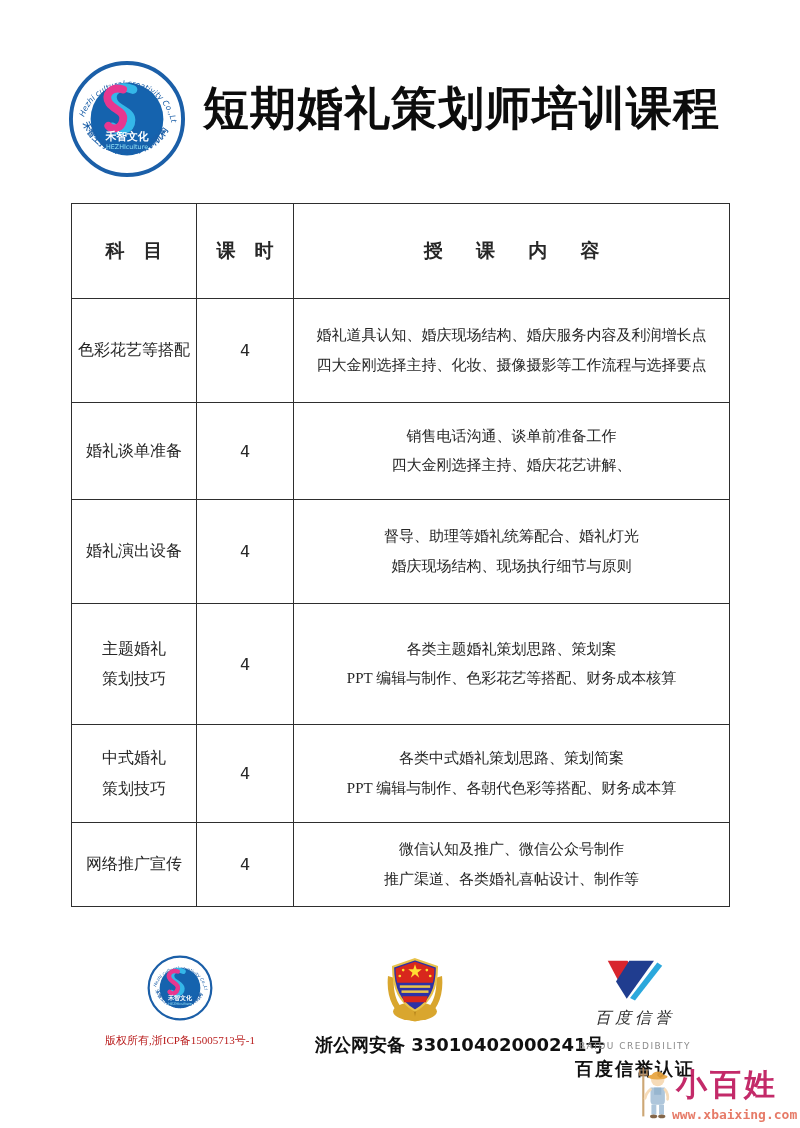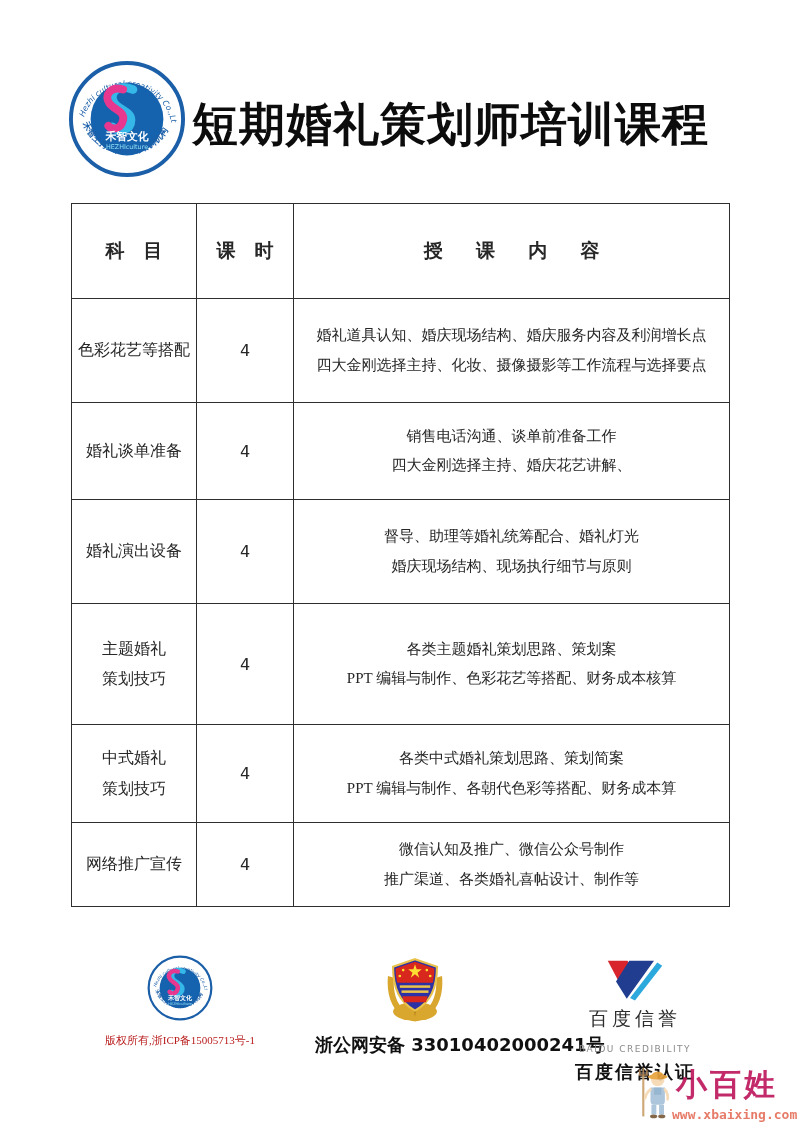--- a/index.html
+++ b/index.html
@@ -3,24 +3,24 @@
 <meta charset="utf-8">
 <style>
   html,body{margin:0;padding:0;background:#ffffff;}
   #page{
     position:relative;width:800px;height:1128px;margin:0 auto;background:#ffffff;
     font-family:"Liberation Serif","DejaVu Serif",serif;color:#222;overflow:hidden;
   }
   
   #logo-top{position:absolute;left:68px;top:60px;width:118px;height:118px;}
   #doc-title{
-    position:absolute;left:192px;top:92px;width:528px;height:64px;
+    position:absolute;left:192px;top:76px;width:528px;height:64px;
     font-family:"DejaVu Sans","Liberation Sans",sans-serif;
     font-size:46px;font-weight:900;letter-spacing:1px;color:#0c0c0c;
-    text-align:left;line-height:64px;white-space:nowrap;
+    text-align:right;line-height:64px;white-space:nowrap;
   }
   
   #course-table{
     position:absolute;left:71px;top:203px;width:658px;
     border-collapse:collapse;table-layout:fixed;
   }
   #course-table td{
     border:1px solid #2e2e2e;text-align:center;vertical-align:middle;
     padding:2px 6px;color:#272727;
   }
@@ -35,21 +35,21 @@
   .foot-col{position:absolute;text-align:center;}
   #foot-left{left:88px;width:184px;}
   #foot-left svg{width:66px;height:66px;margin-top:10px;}
   #copyright-text{margin-top:8px;font-size:11px;color:#b91c1c;white-space:nowrap;}
   #foot-center{left:315px;width:200px;}
   #foot-center svg{width:76px;height:76px;margin-top:4px;}
   #police-text{margin-top:4px;font-size:18px;font-weight:bold;color:#101010;white-space:nowrap;
     font-family:"DejaVu Sans","Liberation Sans",sans-serif;}
   #foot-right{left:555px;width:160px;}
   #foot-right svg{width:66px;height:52px;margin-top:8px;}
-  #baidu-cn{font-size:19px;color:#2d2d2d;letter-spacing:4px;line-height:1.1;}
+  #baidu-cn{font-size:16px;color:#2d2d2d;letter-spacing:4px;line-height:1.1;font-style:italic;}
   #baidu-en{font-size:9px;color:#8a8a8a;letter-spacing:1.5px;margin-top:14px;
     font-family:"DejaVu Sans","Liberation Sans",sans-serif;}
   #baidu-cert{font-size:18px;font-weight:bold;color:#111;margin-top:6px;letter-spacing:2px;font-family:Liberation Mono, monospace;}
   
   #watermark{position:absolute;right:6px;bottom:4px;width:158px;height:60px;opacity:0.92;}
   #wm-farmer{position:absolute;left:0;bottom:4px;width:38px;height:54px;}
   #wm-name{position:absolute;left:40px;top:0px;font-size:31px;font-weight:bold;
     color:#be185d;letter-spacing:3px;white-space:nowrap;
     font-family:"DejaVu Sans","Liberation Sans",sans-serif;}
   #wm-url{position:absolute;left:36px;bottom:2px;font-size:13px;font-weight:bold;

